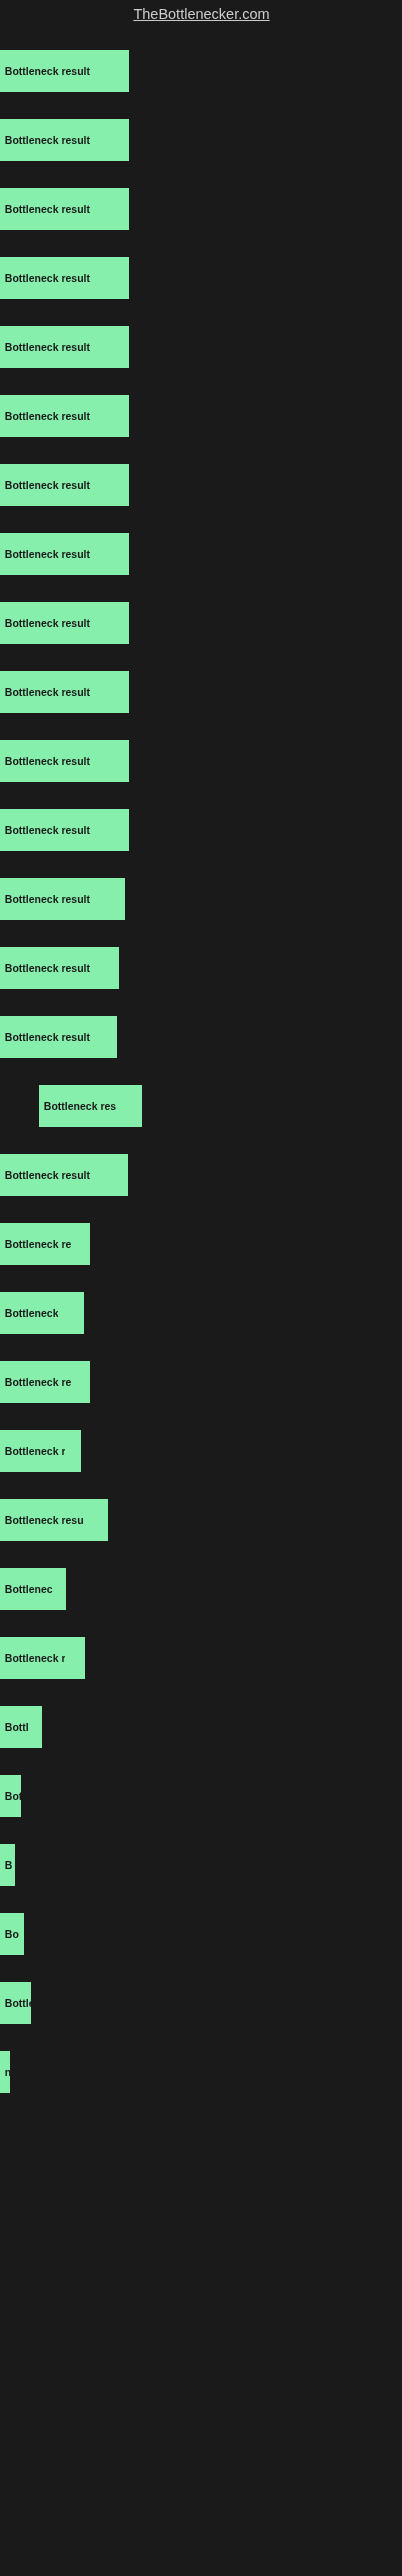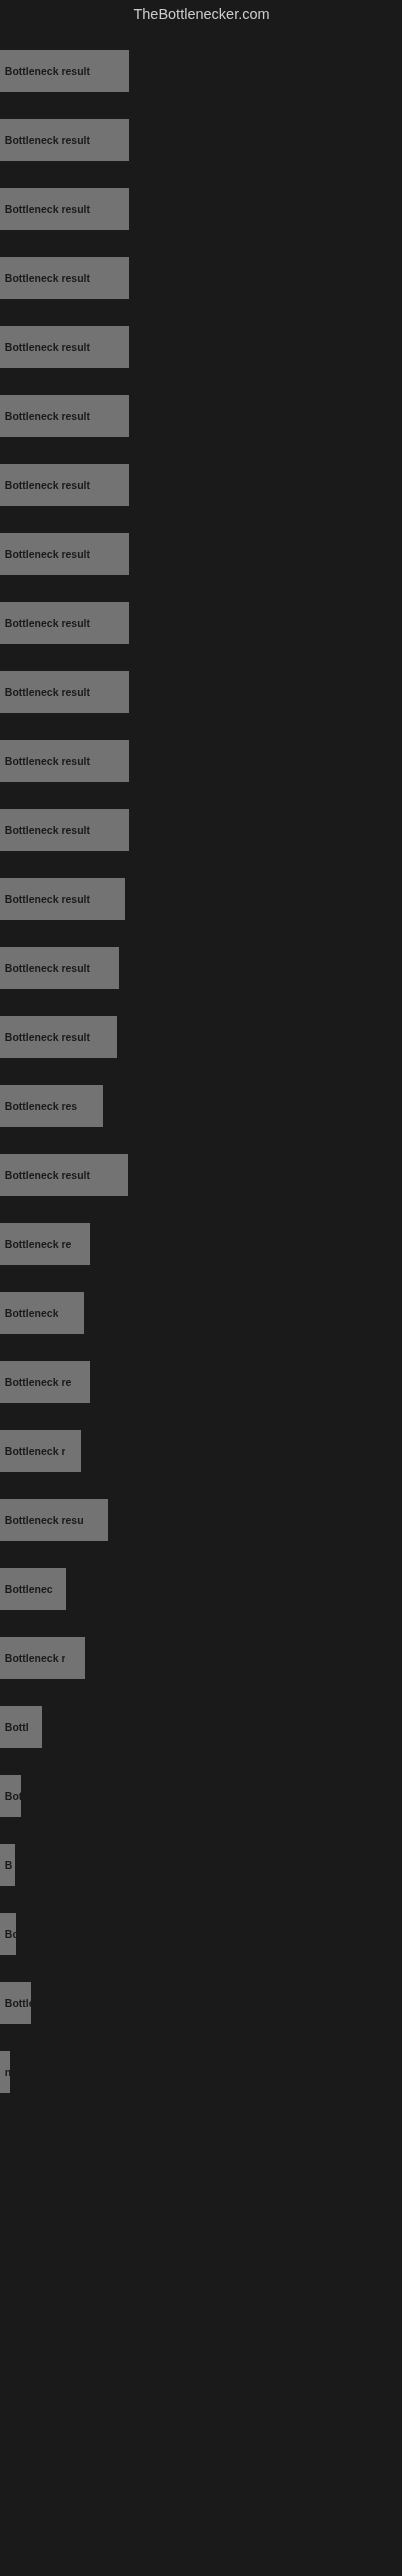--- a/index.html
+++ b/index.html
@@ -16,39 +16,40 @@
       position: relative;
       overflow: hidden;
     }
 
     .site-title {
       text-align: center;
       color: #cccccc;
       font-size: 14.5px;
       padding: 6.4px 0;
       font-weight: normal;
+      text-decoration: underline;
     }
 
     .bars-container {
       position: relative;
       width: 403px;
       padding-top: 8px;
     }
 
     .bar-row {
       display: flex;
       align-items: center;
       margin-bottom: 0px;
       height: 69px;
       position: relative;
     }
 
     .bar {
       height: 42px;
-      background-color: #737373;
+      background-color: #86efac;
       display: flex;
       align-items: center;
       padding-left: 4.8px;
       position: absolute;
       left: 0;
       top: 13.7px;
     }
 
     .bar-label {
       color: #1a1a1a;
@@ -133,21 +134,21 @@
       <div class="bar" style="width: 119px;">
         <span class="bar-label">Bottleneck result</span>
       </div>
     </div>
     <div class="bar-row">
       <div class="bar" style="width: 117px;">
         <span class="bar-label">Bottleneck result</span>
       </div>
     </div>
     <div class="bar-row">
-      <div class="bar" style="width: 103px;">
+      <div class="bar" style="width: 103px; margin-left: 39px;">
         <span class="bar-label">Bottleneck res</span>
       </div>
     </div>
     <div class="bar-row">
       <div class="bar" style="width: 128px;">
         <span class="bar-label">Bottleneck result</span>
       </div>
     </div>
     <div class="bar-row">
       <div class="bar" style="width: 90px;">
@@ -193,21 +194,21 @@
       <div class="bar" style="width: 21px;">
         <span class="bar-label">Bot</span>
       </div>
     </div>
     <div class="bar-row">
       <div class="bar" style="width: 14.5px;">
         <span class="bar-label">B</span>
       </div>
     </div>
     <div class="bar-row">
-      <div class="bar" style="width: 16px;">
+      <div class="bar" style="width: 24px;">
         <span class="bar-label">Bo</span>
       </div>
     </div>
     <div class="bar-row">
       <div class="bar" style="width: 31px;">
         <span class="bar-label">Bottle</span>
       </div>
     </div>
     <div class="bar-row">
       <div class="bar" style="width: 9.7px;">

